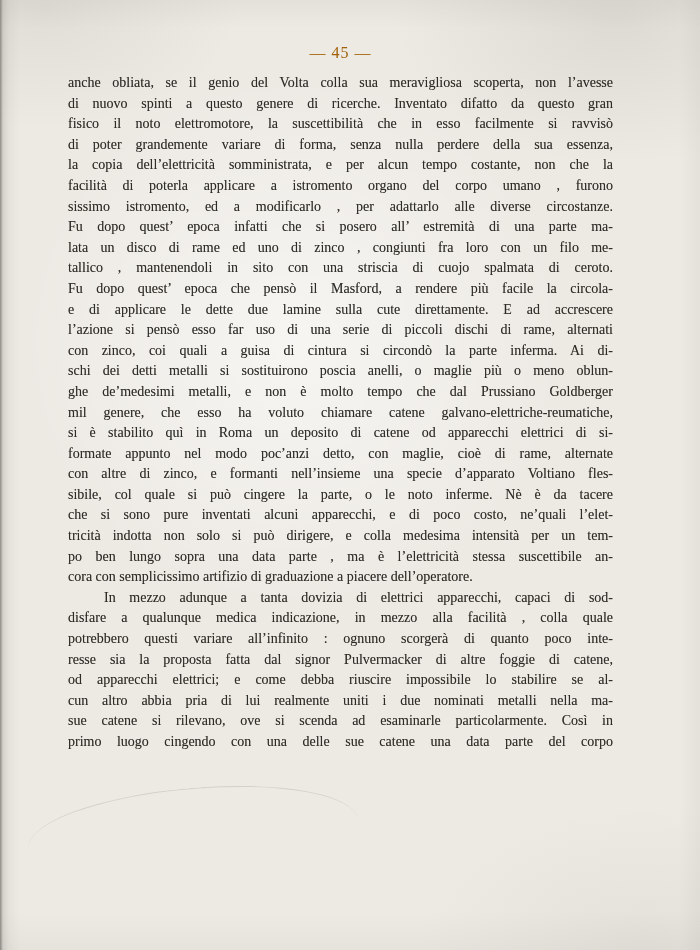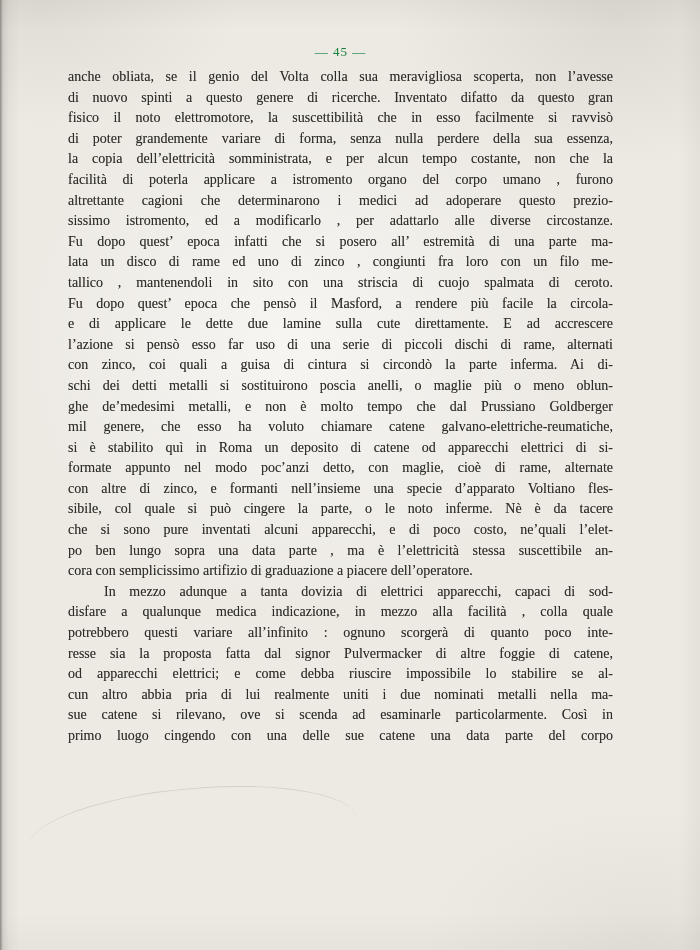--- a/index.html
+++ b/index.html
@@ -41,27 +41,27 @@
     pointer-events: none;
   }
   .content {
     position: absolute;
     left: 68px;
     top: 44px;
     width: 545px;
   }
   .header {
     text-align: center;
-    font-size: 13px;
+    font-size: 16px;
     letter-spacing: 1px;
-    color: #15803d;
+    color: #a16207;
     height: 20px;
   }
   .body {
-    margin-top: 3px;
+    margin-top: 9px;
     font-size: 14px;
     line-height: 20.6px;
     color: #2e2c26;
     text-shadow: 0 0 0.6px rgba(46,44,38,0.4);
   }
   .line {
     height: 20.6px;
     overflow: hidden;
     text-align: justify;
     text-align-last: justify;
@@ -84,37 +84,37 @@
   <div class="content">
     <div class="header">— 45 —</div>
 
     <div class="body">
       <div class="line">anche obliata, se il genio del Volta colla sua meravigliosa scoperta, non l’avesse</div>
       <div class="line">di nuovo spinti a questo genere di ricerche. Inventato difatto da questo gran</div>
       <div class="line">fisico il noto elettromotore, la suscettibilità che in esso facilmente si ravvisò</div>
       <div class="line">di poter grandemente variare di forma, senza nulla perdere della sua essenza,</div>
       <div class="line">la copia dell’elettricità somministrata, e per alcun tempo costante, non che la</div>
       <div class="line">facilità di poterla applicare a istromento organo del corpo umano , furono</div>
-      <div class="line">altrettante cagioni che determinarono i medici ad adoperare questo prezio-</div>
       <div class="line">sissimo istromento, ed a modificarlo , per adattarlo alle diverse circostanze.</div>
       <div class="line">Fu dopo quest’ epoca infatti che si posero all’ estremità di una parte ma-</div>
       <div class="line">lata un disco di rame ed uno di zinco , congiunti fra loro con un filo me-</div>
       <div class="line">tallico , mantenendoli in sito con una striscia di cuojo spalmata di ceroto.</div>
       <div class="line">Fu dopo quest’ epoca che pensò il Masford, a rendere più facile la circola-</div>
       <div class="line">e di applicare le dette due lamine sulla cute direttamente. E ad accrescere</div>
       <div class="line">l’azione si pensò esso far uso di una serie di piccoli dischi di rame, alternati</div>
       <div class="line">con zinco, coi quali a guisa di cintura si circondò la parte inferma. Ai di-</div>
       <div class="line">schi dei detti metalli si sostituirono poscia anelli, o maglie più o meno oblun-</div>
       <div class="line">ghe de’medesimi metalli, e non è molto tempo che dal Prussiano Goldberger</div>
       <div class="line">mil genere, che esso ha voluto chiamare catene galvano-elettriche-reumatiche,</div>
       <div class="line">si è stabilito quì in Roma un deposito di catene od apparecchi elettrici di si-</div>
       <div class="line">formate appunto nel modo poc’anzi detto, con maglie, cioè di rame, alternate</div>
       <div class="line">con altre di zinco, e formanti nell’insieme una specie d’apparato Voltiano fles-</div>
       <div class="line">sibile, col quale si può cingere la parte, o le noto inferme. Nè è da tacere</div>
       <div class="line">che si sono pure inventati alcuni apparecchi, e di poco costo, ne’quali l’elet-</div>
+      <div class="line">tricità indotta non solo si può dirigere, e colla medesima intensità per un tem-</div>
       <div class="line">po ben lungo sopra una data parte , ma è l’elettricità stessa suscettibile an-</div>
       <div class="line para-end">cora con semplicissimo artifizio di graduazione a piacere dell’operatore.</div>
 
       <div class="line indented">In mezzo adunque a tanta dovizia di elettrici apparecchi, capaci di sod-</div>
       <div class="line">disfare a qualunque medica indicazione, in mezzo alla facilità , colla quale</div>
       <div class="line">potrebbero questi variare all’infinito : ognuno scorgerà di quanto poco inte-</div>
       <div class="line">resse sia la proposta fatta dal signor Pulvermacker di altre foggie di catene,</div>
       <div class="line">od apparecchi elettrici; e come debba riuscire impossibile lo stabilire se al-</div>
       <div class="line">cun altro abbia pria di lui realmente uniti i due nominati metalli nella ma-</div>
       <div class="line">sue catene si rilevano, ove si scenda ad esaminarle particolarmente. Così in</div>

